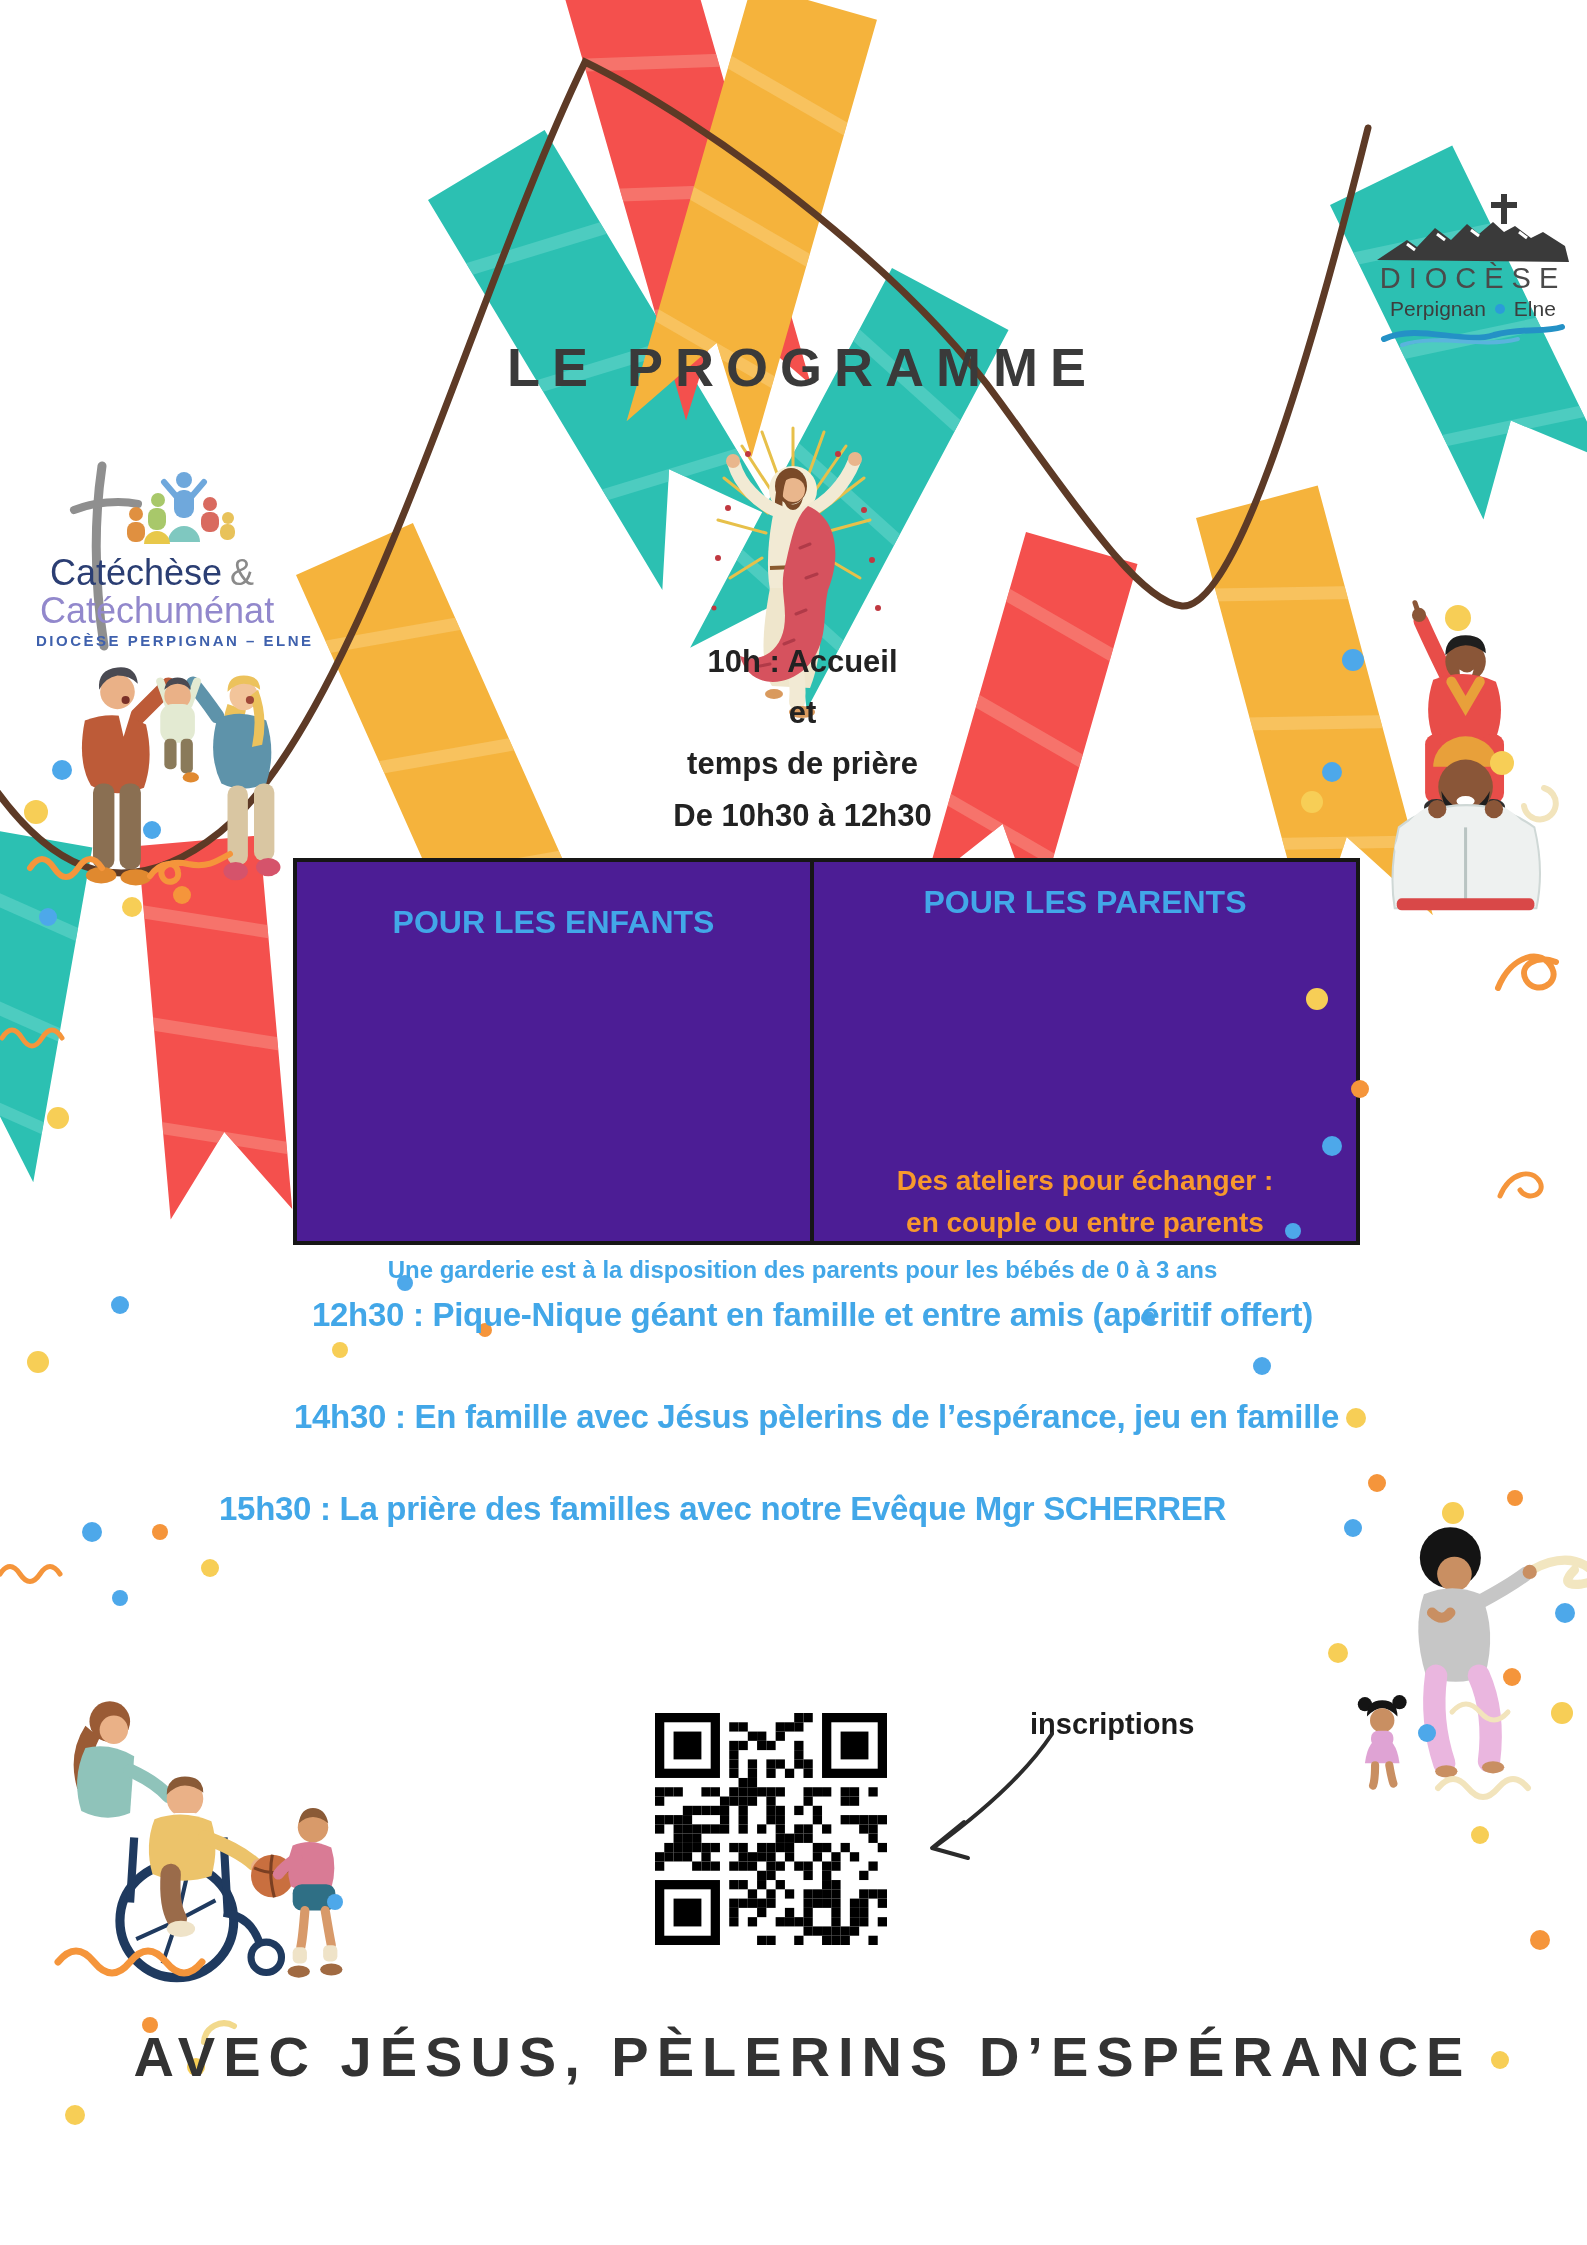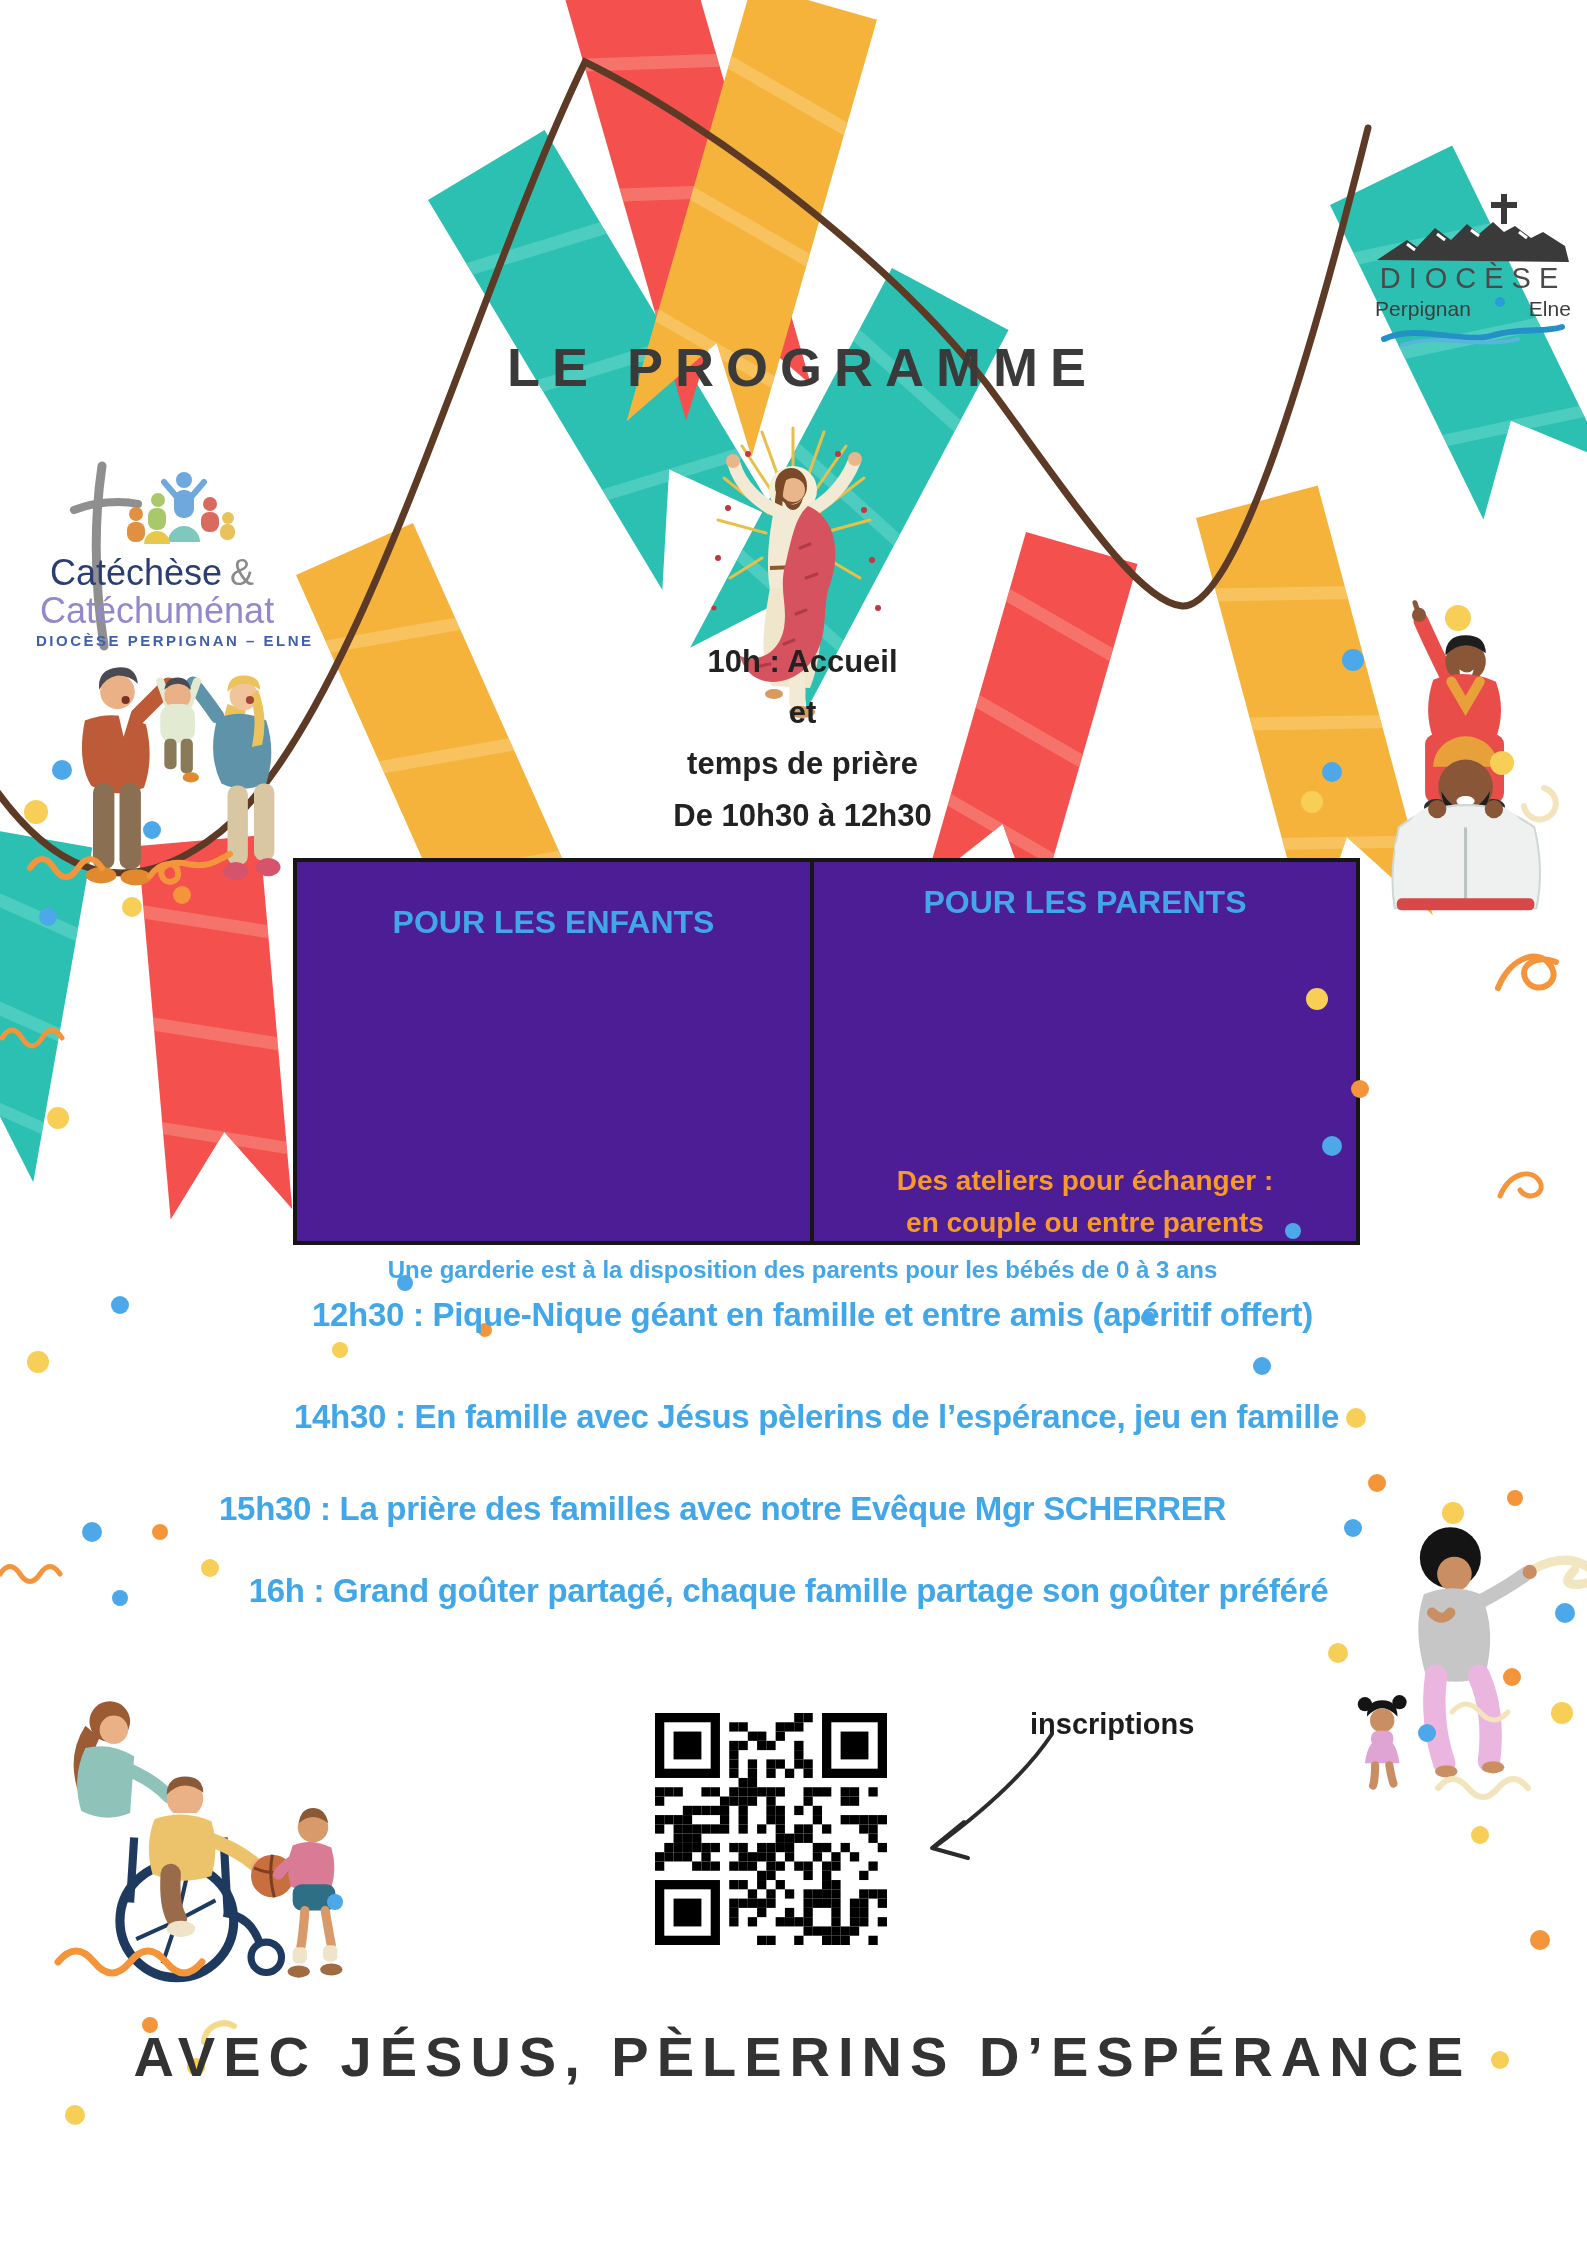--- a/index.html
+++ b/index.html
@@ -18,21 +18,21 @@
   .box-header{position:absolute;width:100%;text-align:center;font-size:32px;font-weight:bold;color:var(--blue,#42a7e8)}
   .box-body{position:absolute;width:100%;text-align:center;font-size:28px;line-height:42px;font-weight:bold;
             color:var(--orange,#f8992c);white-space:pre-line}
   .note{top:1256px;font-size:24px;font-weight:bold;color:var(--blue,#42a7e8);z-index:4}
   .sched{font-size:33px;font-weight:bold;letter-spacing:-0.3px;color:var(--blue,#42a7e8);z-index:4}
   .bottom-title{top:2024px;font-size:56px;font-weight:bold;letter-spacing:8px;color:#333;z-index:4}
   .inscriptions{left:1030px;top:1708px;font-size:29px;font-weight:bold;color:#1d1d1d;z-index:4}
   
   .dio{left:1368px;top:190px;width:210px;height:160px;z-index:5;text-align:center}
   .dio-name{font-size:29px;letter-spacing:8px;color:#4a4a4a;margin-top:-4px}
-  .dio-sub{font-size:21px;color:#3d3d3d;display:flex;justify-content:center;gap:24px;margin-top:2px}
+  .dio-sub{font-size:21px;color:#3d3d3d;display:flex;align-items:center;justify-content:center;gap:9px;margin-top:2px}
   .dio-dot{width:10px;height:10px;border-radius:50%;background:#2b9cd8;display:inline-block}
   
   .cat{left:22px;top:460px;width:300px;height:200px;z-index:3}
   .cat-t1{position:absolute;left:28px;top:92px;font-size:36px;color:#2b3e73}
   .cat-t1 .amp{color:#8a8a8a;margin-left:8px}
   .cat-t2{position:absolute;left:18px;top:130px;font-size:36px;color:#9288cc}
   .cat-sub{position:absolute;left:14px;top:172px;font-size:15px;font-weight:bold;letter-spacing:2.5px;color:#3f61ad}
   svg{display:block}
   .noptr{pointer-events:none}
 </style>
@@ -285,21 +285,20 @@
       <div class="box-header" style="top:22px">POUR LES PARENTS</div>
       <div class="box-body" style="top:298px">Des ateliers pour échanger :
 en couple ou entre parents</div>
     </div>
   </div>
 
   <div class="abs center note">Une garderie est à la disposition des parents pour les bébés de 0 à 3 ans</div>
   <div class="abs center sched" style="top:1296px;margin-left:10px">12h30 : Pique-Nique géant en famille et entre amis (apéritif offert)</div>
   <div class="abs center sched" style="top:1398px;margin-left:14px">14h30 :  En famille avec Jésus pèlerins de l’espérance,  jeu en famille</div>
   <div class="abs center sched" style="top:1490px;margin-left:-80px">15h30 : La prière des familles avec notre Evêque Mgr SCHERRER</div>
-  <div class="abs center sched" style="top:1572px;margin-left:-14px">16h : Grand goûter partagé, chaque famille partage son goûter  préféré</div>
 
   <svg id="qr" class="abs" style="left:655px;top:1713px;z-index:4" width="232" height="232" viewBox="0 0 232 232">
       <rect width="232" height="232" fill="#fff"></rect>
       <rect x="139.2" y="0" width="9.28" height="9.28" fill="#000"></rect>
       <rect x="148.48" y="0" width="9.28" height="9.28" fill="#000"></rect>
       <rect x="74.24" y="9.28" width="9.28" height="9.28" fill="#000"></rect>
       <rect x="83.52" y="9.28" width="9.28" height="9.28" fill="#000"></rect>
       <rect x="120.63999999999999" y="9.28" width="9.28" height="9.28" fill="#000"></rect>
       <rect x="129.92" y="9.28" width="9.28" height="9.28" fill="#000"></rect>
       <rect x="139.2" y="9.28" width="9.28" height="9.28" fill="#000"></rect>

